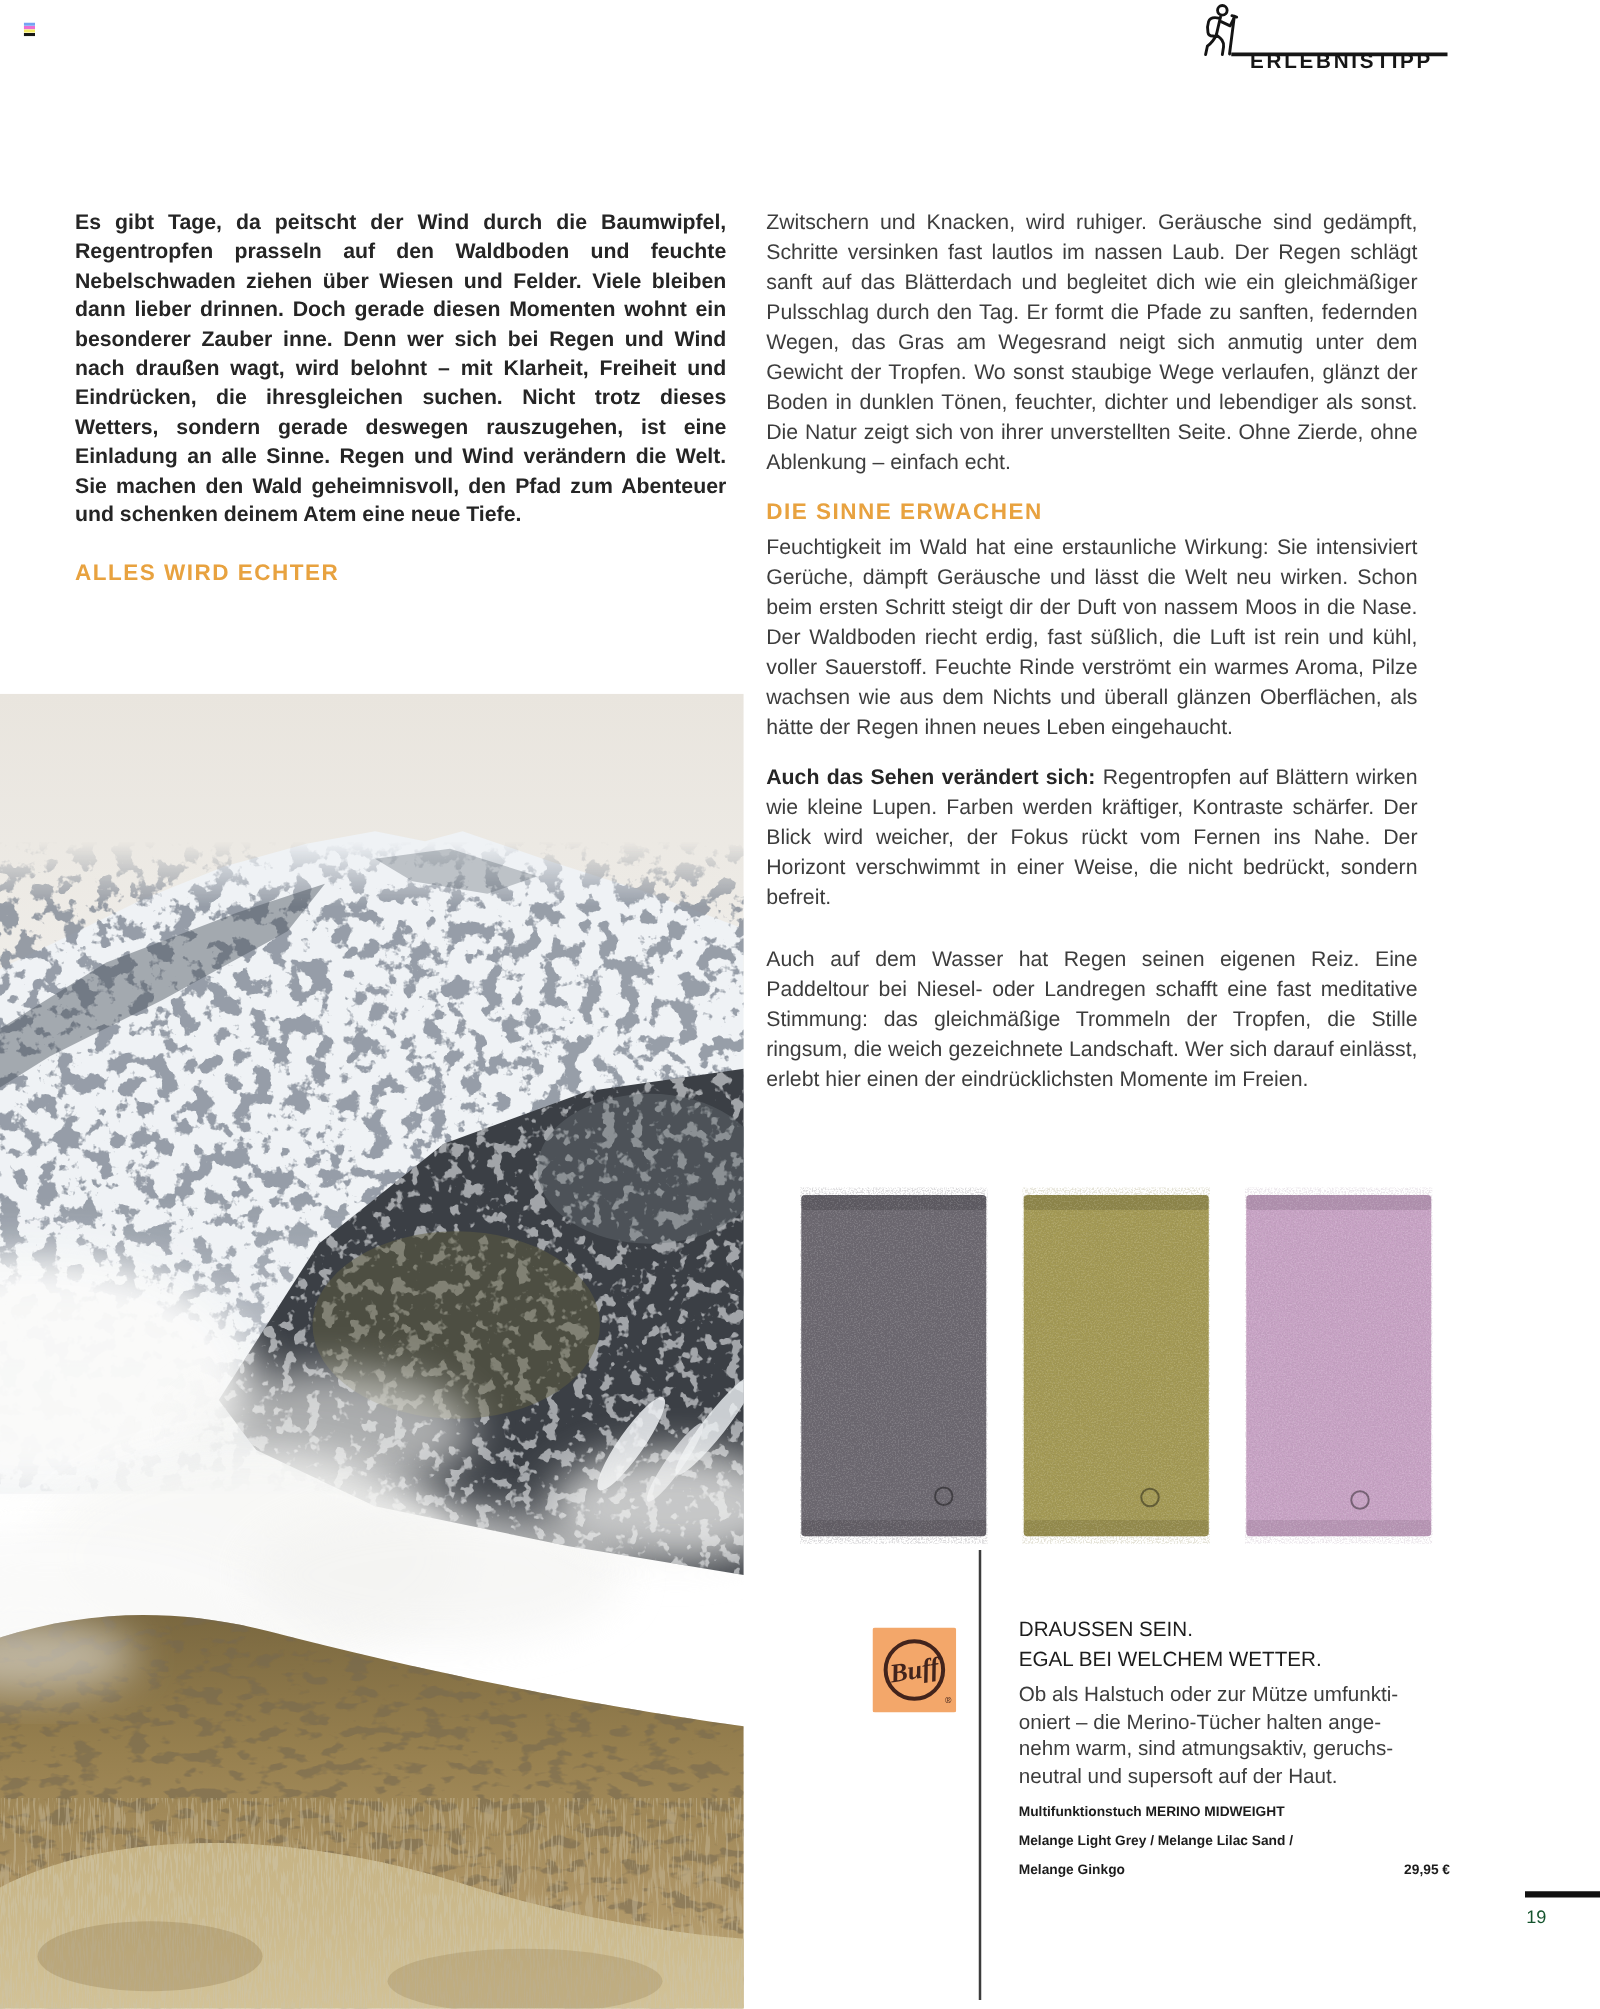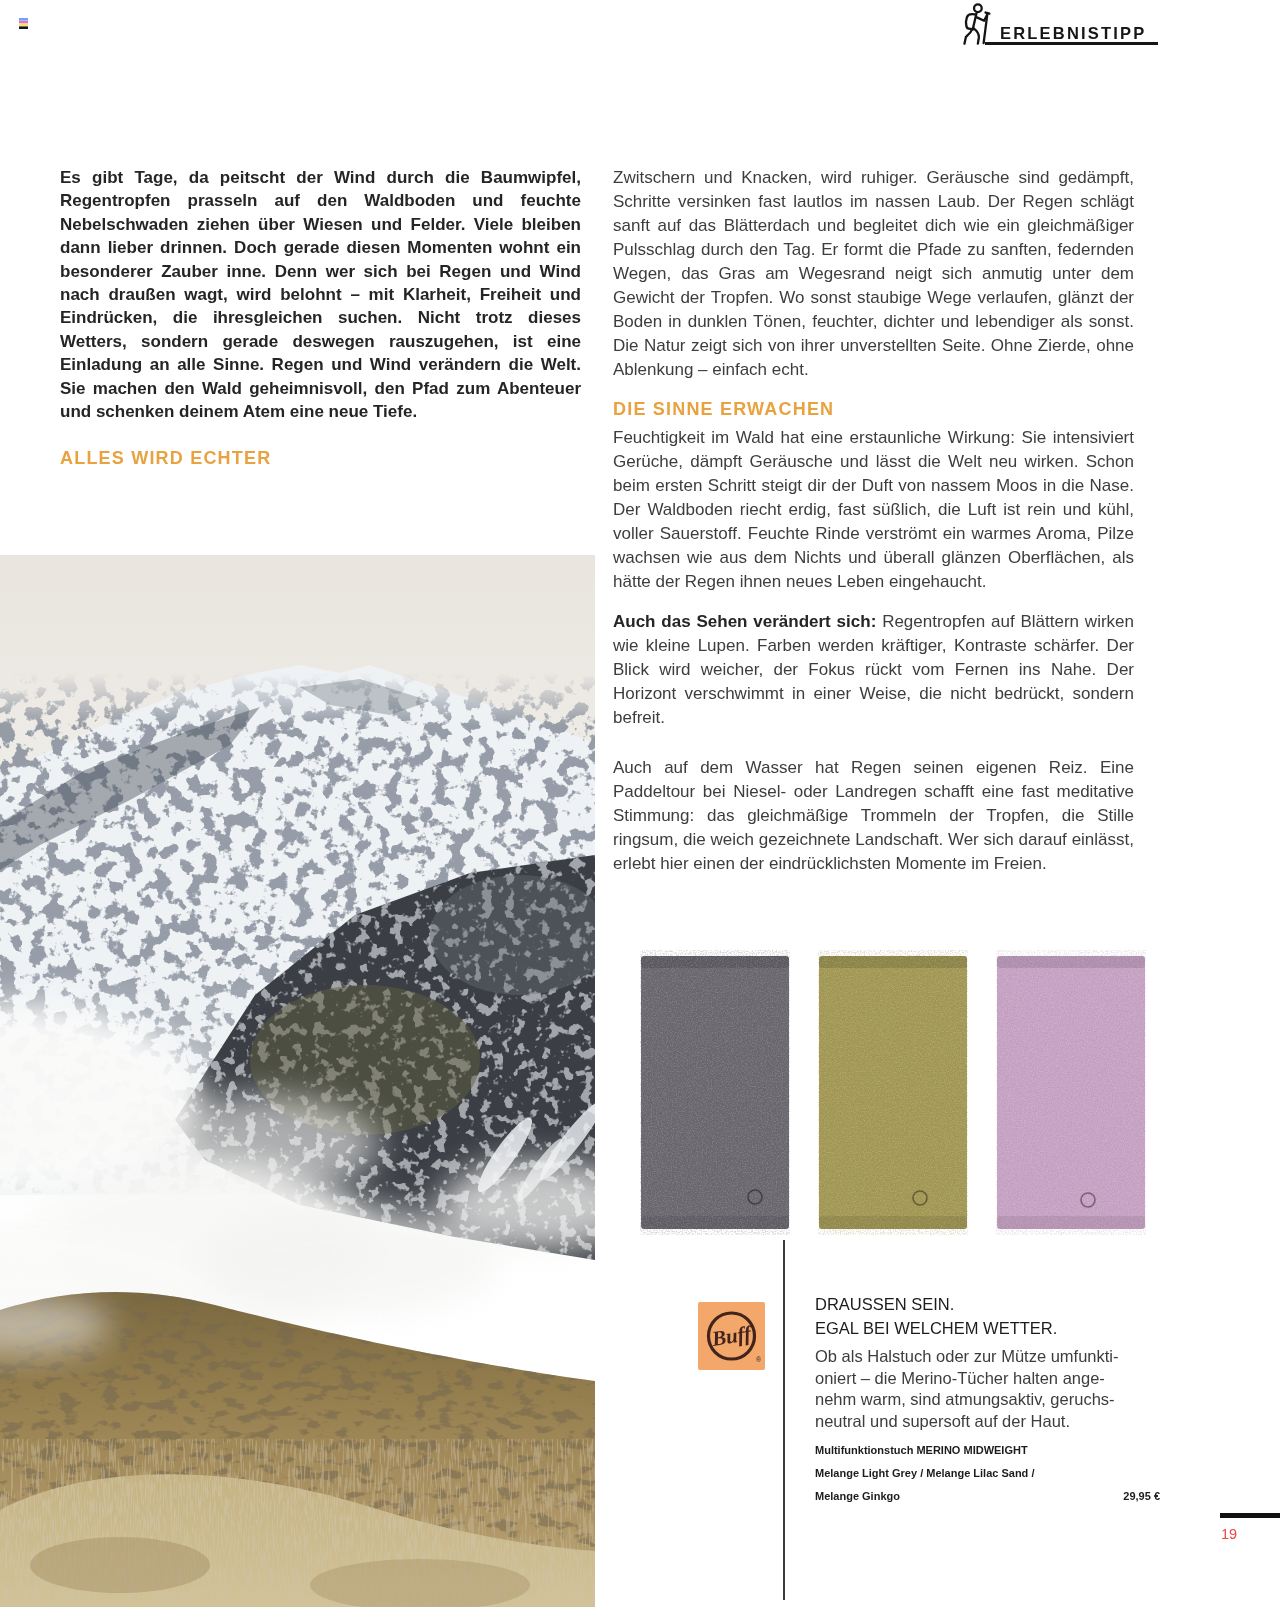--- a/index.html
+++ b/index.html
@@ -5,21 +5,21 @@
   html,body{margin:0;padding:0;}
   body{
     width:1280px;height:1607px;position:relative;background:#ffffff;
     font-family:"Liberation Sans","DejaVu Sans",sans-serif;overflow:hidden;
   }
   .abs{position:absolute;}
   
   #reg-mark{left:19px;top:18px;width:9px;height:11px;}
   
   #tip-underline{left:985px;top:42px;width:173px;height:3px;background:#161616;}
-  #tip-label{left:1000px;top:24px;font-size:16.5px;font-weight:bold;letter-spacing:2.2px;color:#161616;}
+  #tip-label{left:1000px;top:40px;font-size:16.5px;font-weight:bold;letter-spacing:2.2px;color:#161616;}
   #hiker{left:952px;top:2px;}
   
   .col{position:absolute;width:521px;text-align:justify;}
   #col-left{left:60px;top:166px;}
   #col-right{left:613px;top:166px;}
   .intro{font-size:17px;line-height:23.4px;font-weight:bold;color:#252525;margin:0;}
   .body-text{font-size:17px;line-height:24px;color:#3d3d3d;margin:0;}
   .sec-head{font-size:18px;font-weight:bold;letter-spacing:1.2px;color:#e8a23f;margin:0;}
   #col-left .sec-head{margin-top:25px;margin-bottom:7px;}
   #col-right .sec-head{margin-top:17px;margin-bottom:6px;}
@@ -36,21 +36,21 @@
   
   #brand-logo{left:698px;top:1302px;width:67px;height:68px;}
   #product-rule{left:783px;top:1240px;width:2px;height:360px;background:#3c3c3c;}
   #product-info{left:815px;top:1292px;width:345px;color:#252525;}
   .prod-head{font-size:16.5px;font-weight:normal;line-height:24px;color:#1c1c1c;margin:0;}
   .prod-desc{font-size:16.5px;line-height:21.5px;color:#3d3d3d;margin:6px 0 0 0;}
   .prod-name{font-size:11px;font-weight:bold;line-height:23px;color:#1c1c1c;margin:7px 0 0 0;}
   .price-row{display:flex;justify-content:space-between;text-align:right;}
   
   #footer-bar{left:1220px;top:1513px;width:60px;height:5px;background:#111111;}
-  #page-number{left:1221px;top:1526px;font-size:14.5px;color:#ef4444;text-align:right;}
+  #page-number{left:1221px;top:1526px;font-size:14.5px;color:#14532d;text-align:right;}
 </style>
 </head>
 <body>
 
 <svg id="reg-mark" class="abs" viewBox="0 0 9 11">
   <rect x="0" y="0" width="9" height="2.6" fill="#74a3f3"></rect>
   <rect x="0" y="2.8" width="9" height="2.6" fill="#ec6ed2"></rect>
   <rect x="0" y="5.6" width="9" height="2.4" fill="#f2ea5f"></rect>
   <rect x="0" y="8.4" width="9" height="2.6" fill="#161616"></rect>
 </svg>

